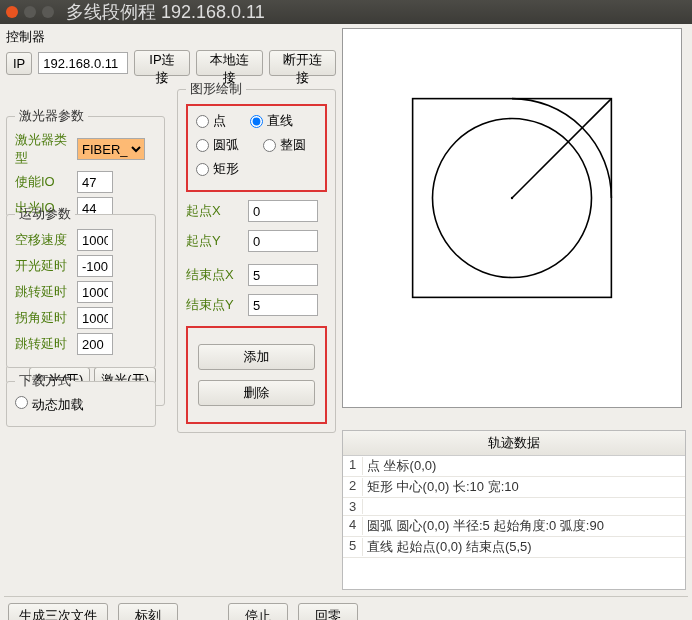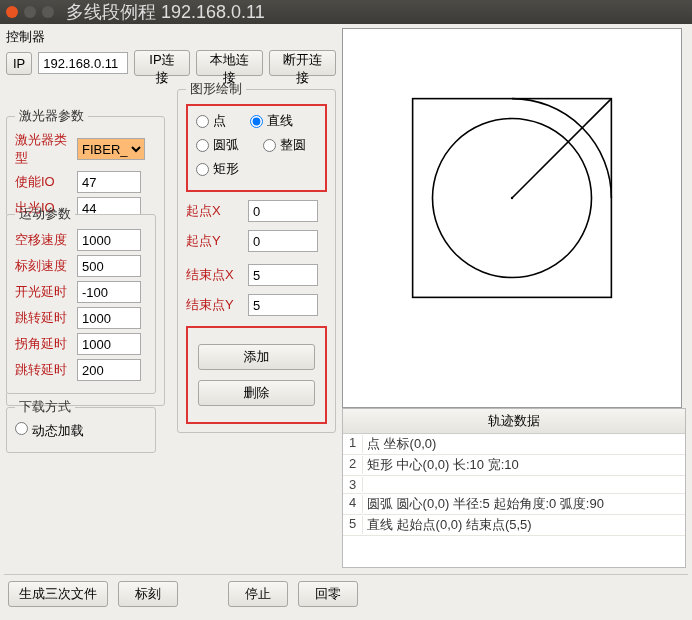--- a/index.html
+++ b/index.html
@@ -4,29 +4,29 @@
 <style>
 * { box-sizing: border-box; font-family: "Microsoft YaHei", "PingFang SC", sans-serif; font-size: 13px; }
 body { margin: 0; background: #f0eeea; width: 692px; height: 620px; overflow: hidden; }
 .titlebar { background: linear-gradient(#4c4b46,#3c3b37); height: 24px; display: flex; align-items: center; padding: 0 6px; color: #ddd; }
 .tb-btn { width: 12px; height: 12px; border-radius: 50%; margin-right: 6px; display: inline-block; }
 .tb-close { background: #e95420; }
 .tb-min, .tb-max { background: #5a5955; }
 .tb-title { margin-left: 6px; font-size: 18px; }
 .app { display: flex; padding: 4px 6px 6px 6px; gap: 6px; }
 .leftcol { width: 330px; display: flex; flex-direction: column; gap: 4px; }
-.rightcol { flex: 1; display: flex; flex-direction: column; gap: 0; }
+.rightcol { flex: 1; display: flex; flex-direction: column; gap: 22px; }
 
 fieldset { border: 1px solid #c4c2bd; border-radius: 3px; margin: 0; padding: 6px 8px 8px 8px; background: #f0eeea; }
 legend { padding: 0 4px; color: #333; }
 
 .row { display: flex; align-items: center; gap: 6px; margin-bottom: 4px; }
-.lbl-w { width: 56px; color: #b91c1c; }
+.lbl-w { width: 56px; color: #4d7c0f; }
 .field, .num { height: 22px; border: 1px solid #aaa; background: #fff; padding: 0 4px; }
-.num { width: 64px; }
+.num { width: 36px; }
 .btn { height: 26px; border: 1px solid #a9a7a2; background: linear-gradient(#f7f6f2,#e4e2dc); border-radius: 3px; padding: 0 10px; cursor: pointer; }
 select { height: 22px; border: 1px solid #aaa; background: #fdba74; }
 
 .top-controller { border: none; padding: 0; }
 .ctrl-bar { display: flex; gap: 6px; align-items: center; margin-top: 4px; }
 .ip-label { border: 1px solid #a9a7a2; background: linear-gradient(#f7f6f2,#e4e2dc); border-radius: 3px; padding: 3px 6px; }
 
 .two-col { display: flex; gap: 12px; align-items: center; }
 .two-col > fieldset { flex: 1; }
 
@@ -172,24 +172,20 @@
       </fieldset>
     </div>
 
     <fieldset style="width:150px;margin-top:-232px">
       <legend>运动参数</legend>
       <div class="row">
           <span class="lbl-w">空移速度</span>
           <input class="num" value="1000" style="">
         </div>
       <div class="row">
-          <span class="lbl-w">标刻速度</span>
-          <input class="num" value="500" style="">
-        </div>
-      <div class="row">
           <span class="lbl-w">开光延时</span>
           <input class="num" value="-100" style="">
         </div>
       <div class="row">
           <span class="lbl-w">跳转延时</span>
           <input class="num" value="1000" style="">
         </div>
       <div class="row">
           <span class="lbl-w">拐角延时</span>
           <input class="num" value="1000" style="">

